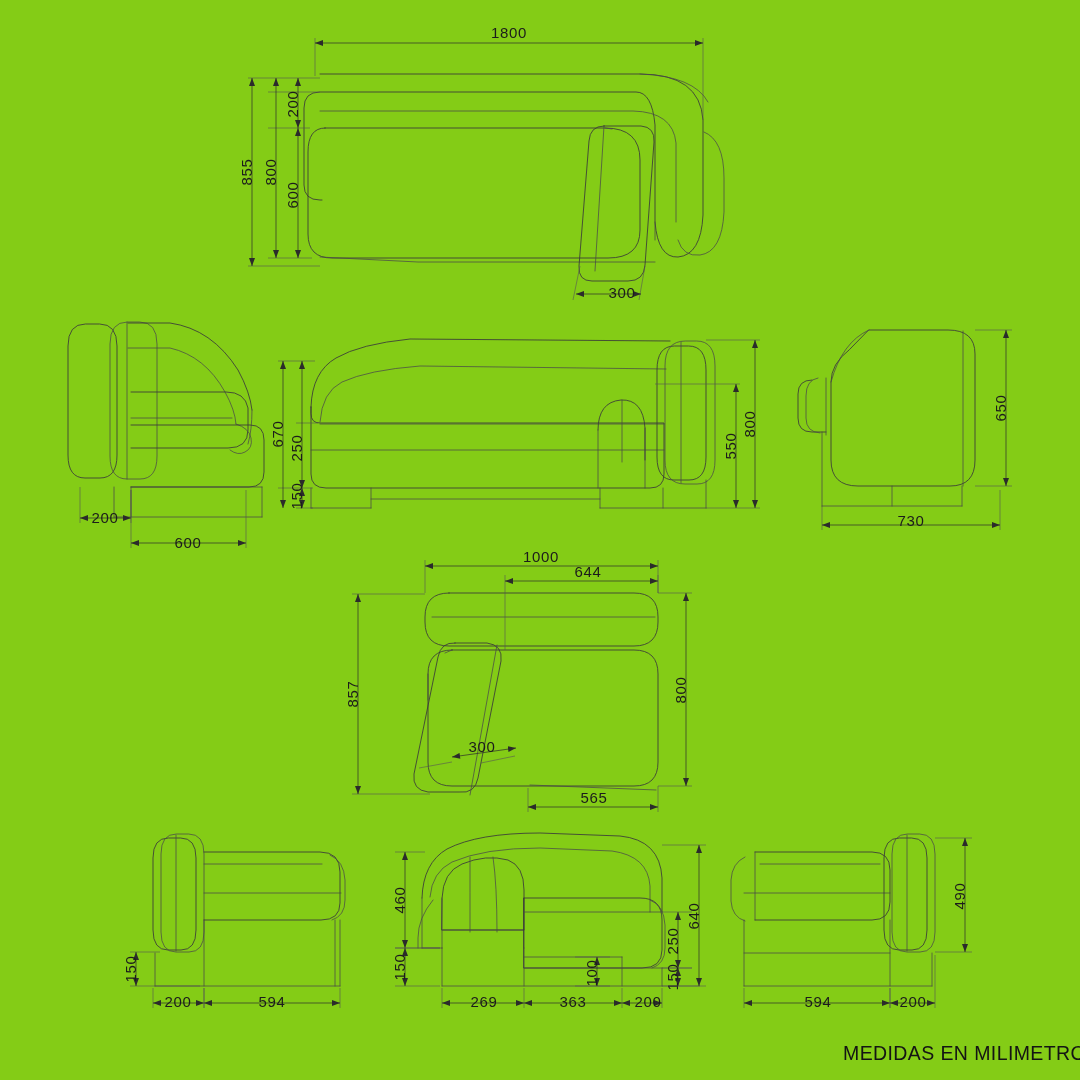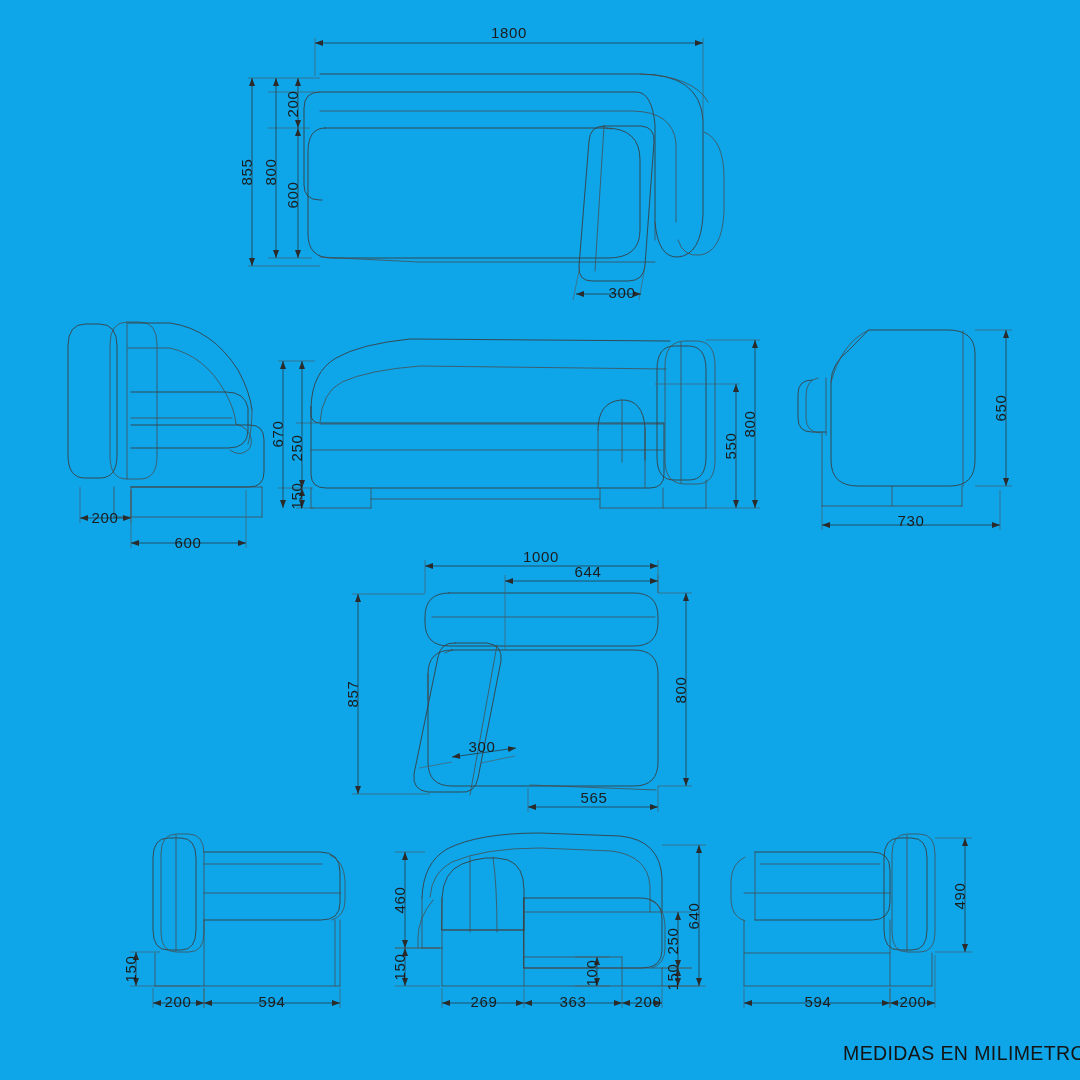--- a/index.html
+++ b/index.html
@@ -1,18 +1,18 @@
 <!DOCTYPE html>
 <html><head>
 <meta charset="utf-8">
 <style>
   html,body{margin:0;padding:0;background:#ffffff;}
   body{width:1080px;height:1080px;overflow:hidden;
        font-family:"Liberation Sans","DejaVu Sans",sans-serif;}
-  #sheet{position:relative;width:1080px;height:1080px;background:#0ea5e9;}
+  #sheet{position:relative;width:1080px;height:1080px;background:#84cc16;}
   svg{display:block;}
   .obj{fill:none;stroke:#3a3a3a;stroke-width:0.85;stroke-linejoin:round;stroke-linecap:round;}
   .objl{fill:none;stroke:#4a4a4a;stroke-width:0.75;stroke-linejoin:round;stroke-linecap:round;}
   .dim{fill:none;stroke:#2b2b2b;stroke-width:0.7;}
   .ext{fill:none;stroke:#555;stroke-width:0.6;}
   .arw{fill:#2b2b2b;stroke:none;}
   .dtxt{font-family:"Liberation Sans","DejaVu Sans",sans-serif;font-size:15px;fill:#1c1c1c;letter-spacing:0.6px;}
   .dtxtv{font-family:"Liberation Sans","DejaVu Sans",sans-serif;font-size:15px;fill:#1c1c1c;letter-spacing:0.6px;}
   .note{position:absolute;font-size:19.5px;color:#141414;letter-spacing:0.4px;white-space:nowrap;}
 </style>

